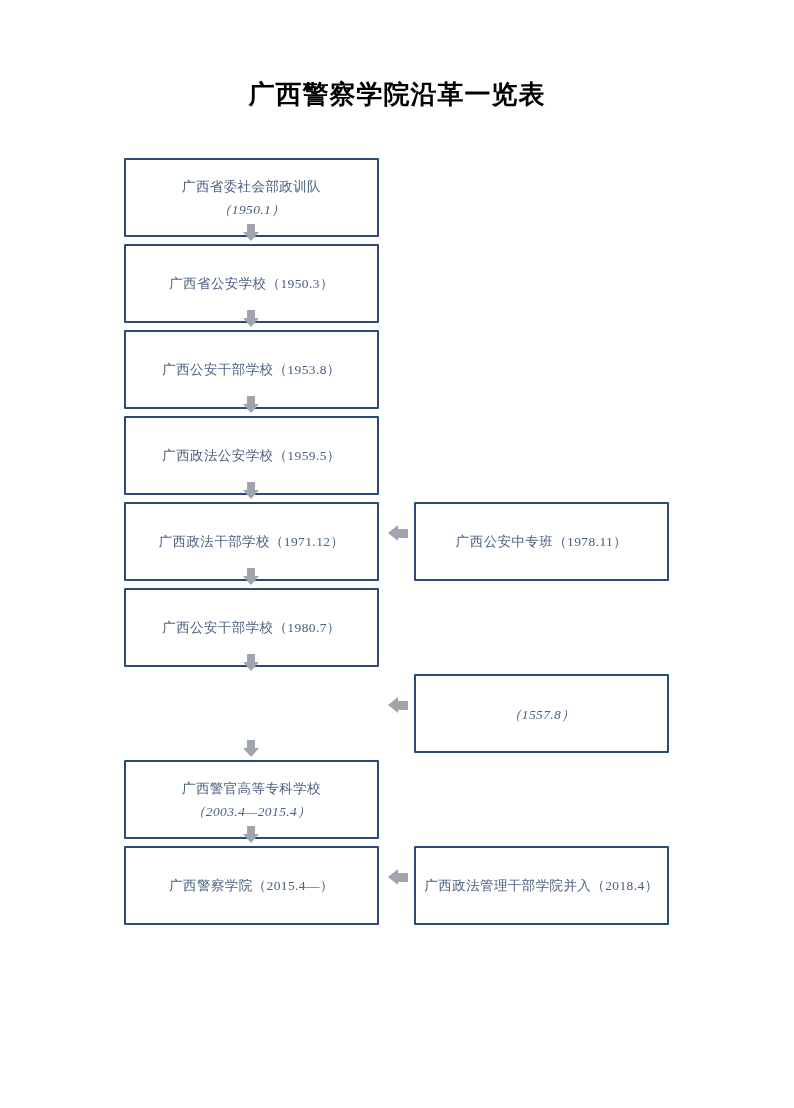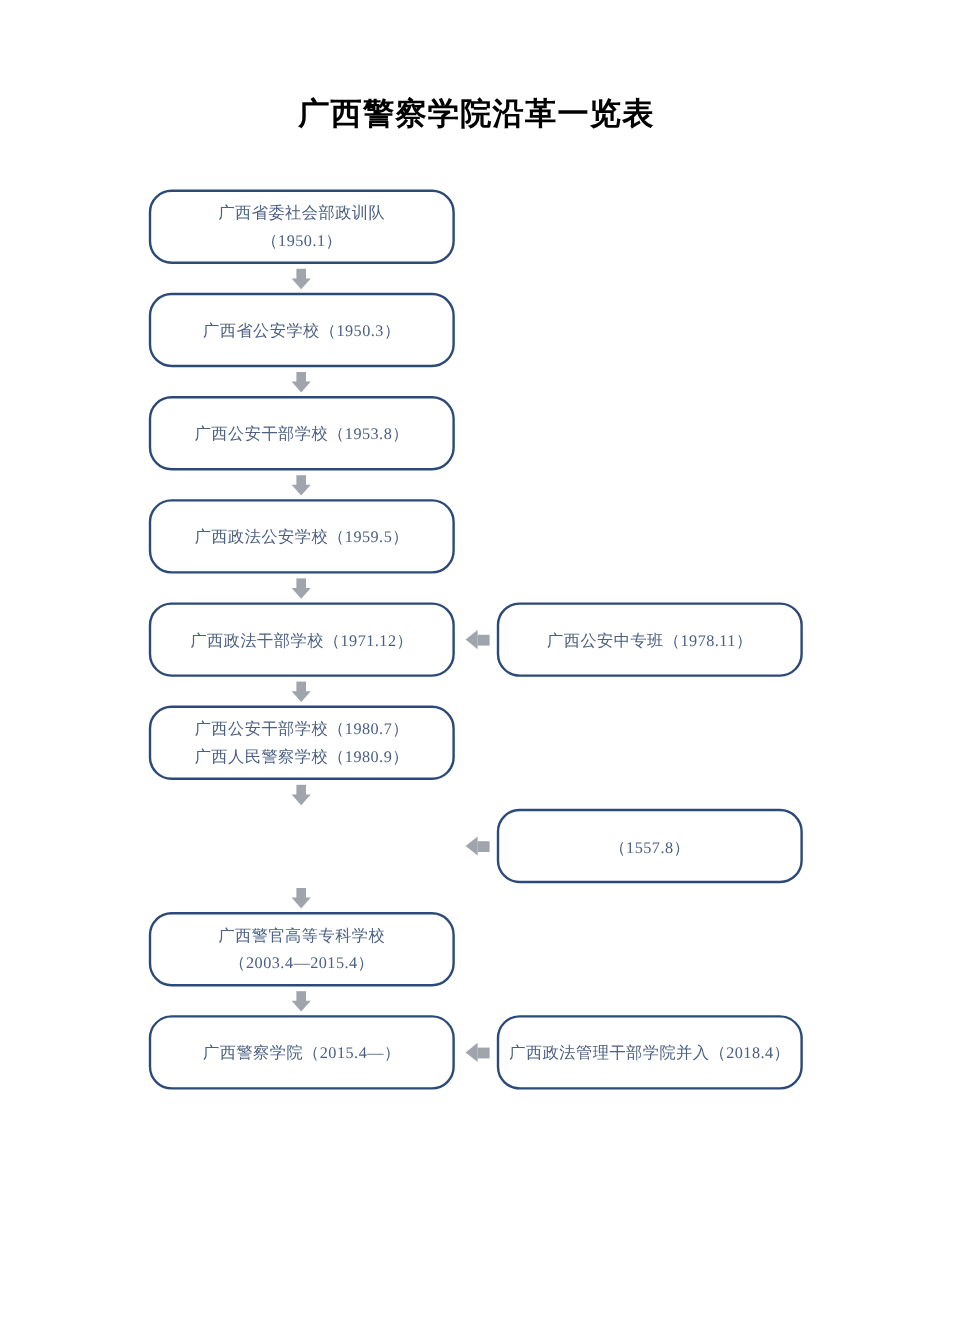--- a/index.html
+++ b/index.html
@@ -50,24 +50,24 @@
     position: relative;
     width: 794px;
     height: 64px;
     margin-bottom: 22px;
   }
   .row:last-child { margin-bottom: 12px; }
 
   .node {
     position: absolute;
     top: 0;
-    height: 62px;
+    height: 79px;
     box-sizing: border-box;
     border: 2px solid #2c4a78;
-    border-radius: 19px;
+    border-radius: 1px;
     background: #ffffff;
     display: flex;
     flex-direction: column;
     align-items: center;
     justify-content: center;
     color: #4a5f82;
     font-family: "Liberation Serif", "DejaVu Serif", serif;
     font-size: 13.5px;
     line-height: 21px;
     letter-spacing: 0.4px;
@@ -77,21 +77,21 @@
   .node.main {
     left: 124px;
     width: 255px;
   }
 
   .node.side {
     left: 414px;
     width: 255px;
   }
 
-  .node .line2 { margin-top: 2px; }
+  .node .line2 { margin-top: 2px; font-style: italic; }
 
   
   .arrow-down {
     position: absolute;
     left: 243px;
     top: 66px;
     width: 16px;
     height: 18px;
     pointer-events: none;
   }
@@ -210,21 +210,20 @@
       </div>
       <div class="arrow-down">
         <span class="stem"></span>
         <span class="head"></span>
       </div>
     </div>
 
     <div class="row">
       <div class="node main">
         <span class="line1">广西公安干部学校（1980.7）</span>
-        <span class="line2">广西人民警察学校（1980.9）</span>
       </div>
       <div class="arrow-down">
         <span class="stem"></span>
         <span class="head"></span>
       </div>
     </div>
 
     <div class="row">
       <div class="arrow-left">
         <span class="stem"></span>

